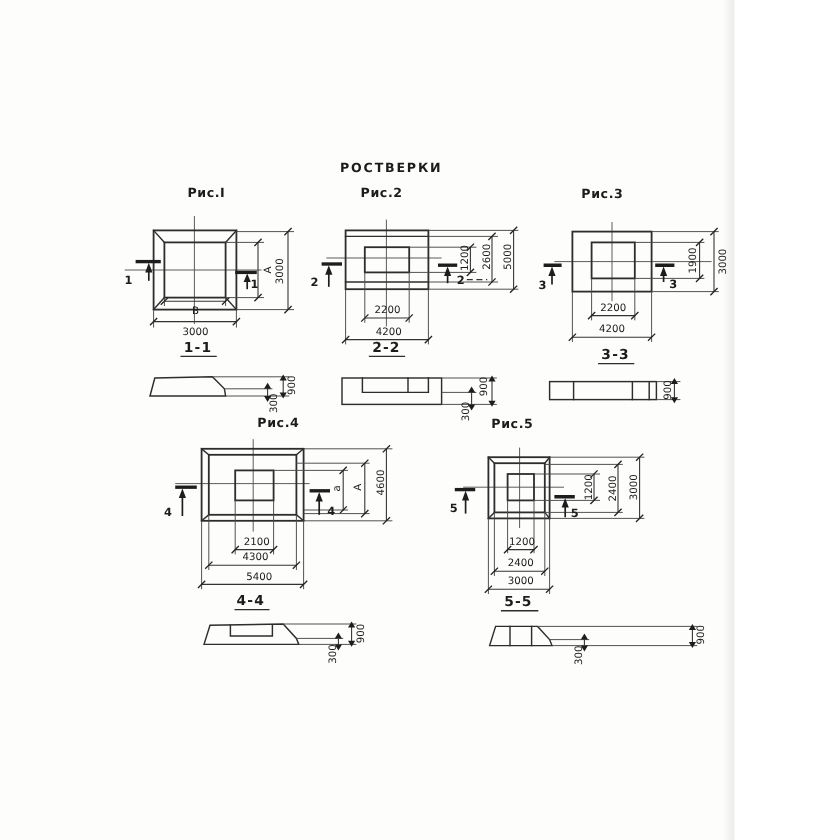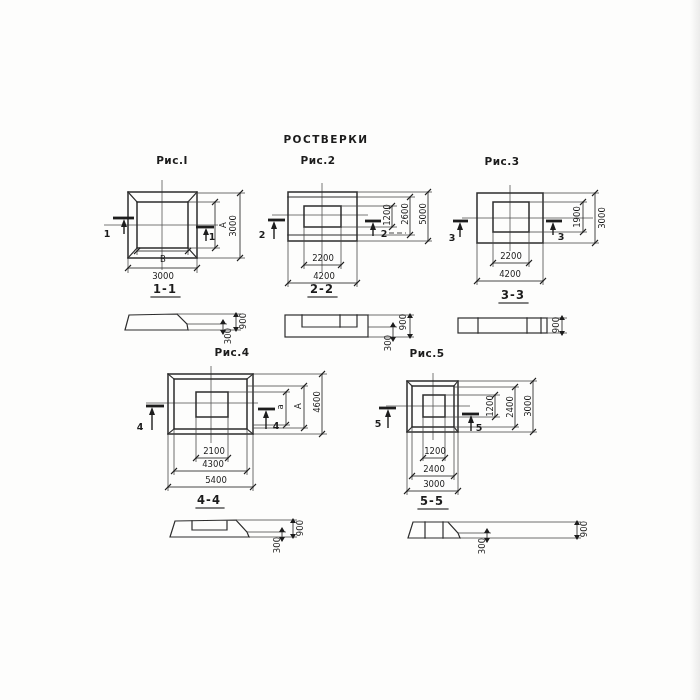--- a/index.html
+++ b/index.html
@@ -1,16 +1,16 @@
 <!DOCTYPE html>
 <html><head>
 <meta charset="utf-8">
 <style>
   html,body{margin:0;padding:0;background:#ffffff;}
-  .stage{width:700px;height:700px;position:relative;background:#fdfdfc;overflow:hidden;
+  .stage{width:612px;height:700px;position:relative;background:#fdfdfc;overflow:hidden;
          font-family:"DejaVu Sans", sans-serif;}
   svg{display:block}
   .pl{fill:none;stroke:#2d2d2d;stroke-width:1.5;stroke-linecap:square}
   .pl2{fill:none;stroke:#2d2d2d;stroke-width:1.2;stroke-linecap:square}
   .cl{fill:none;stroke:#555;stroke-width:.8}
   .ext{fill:none;stroke:#4a4a4a;stroke-width:.8}
   .dimln{fill:none;stroke:#333;stroke-width:.9}
   .tk{stroke:#222;stroke-width:1.1}
   .bar{stroke:#1d1d1d;stroke-width:2.8;stroke-linecap:butt}
   .arr{stroke:#1d1d1d;stroke-width:1.4}

